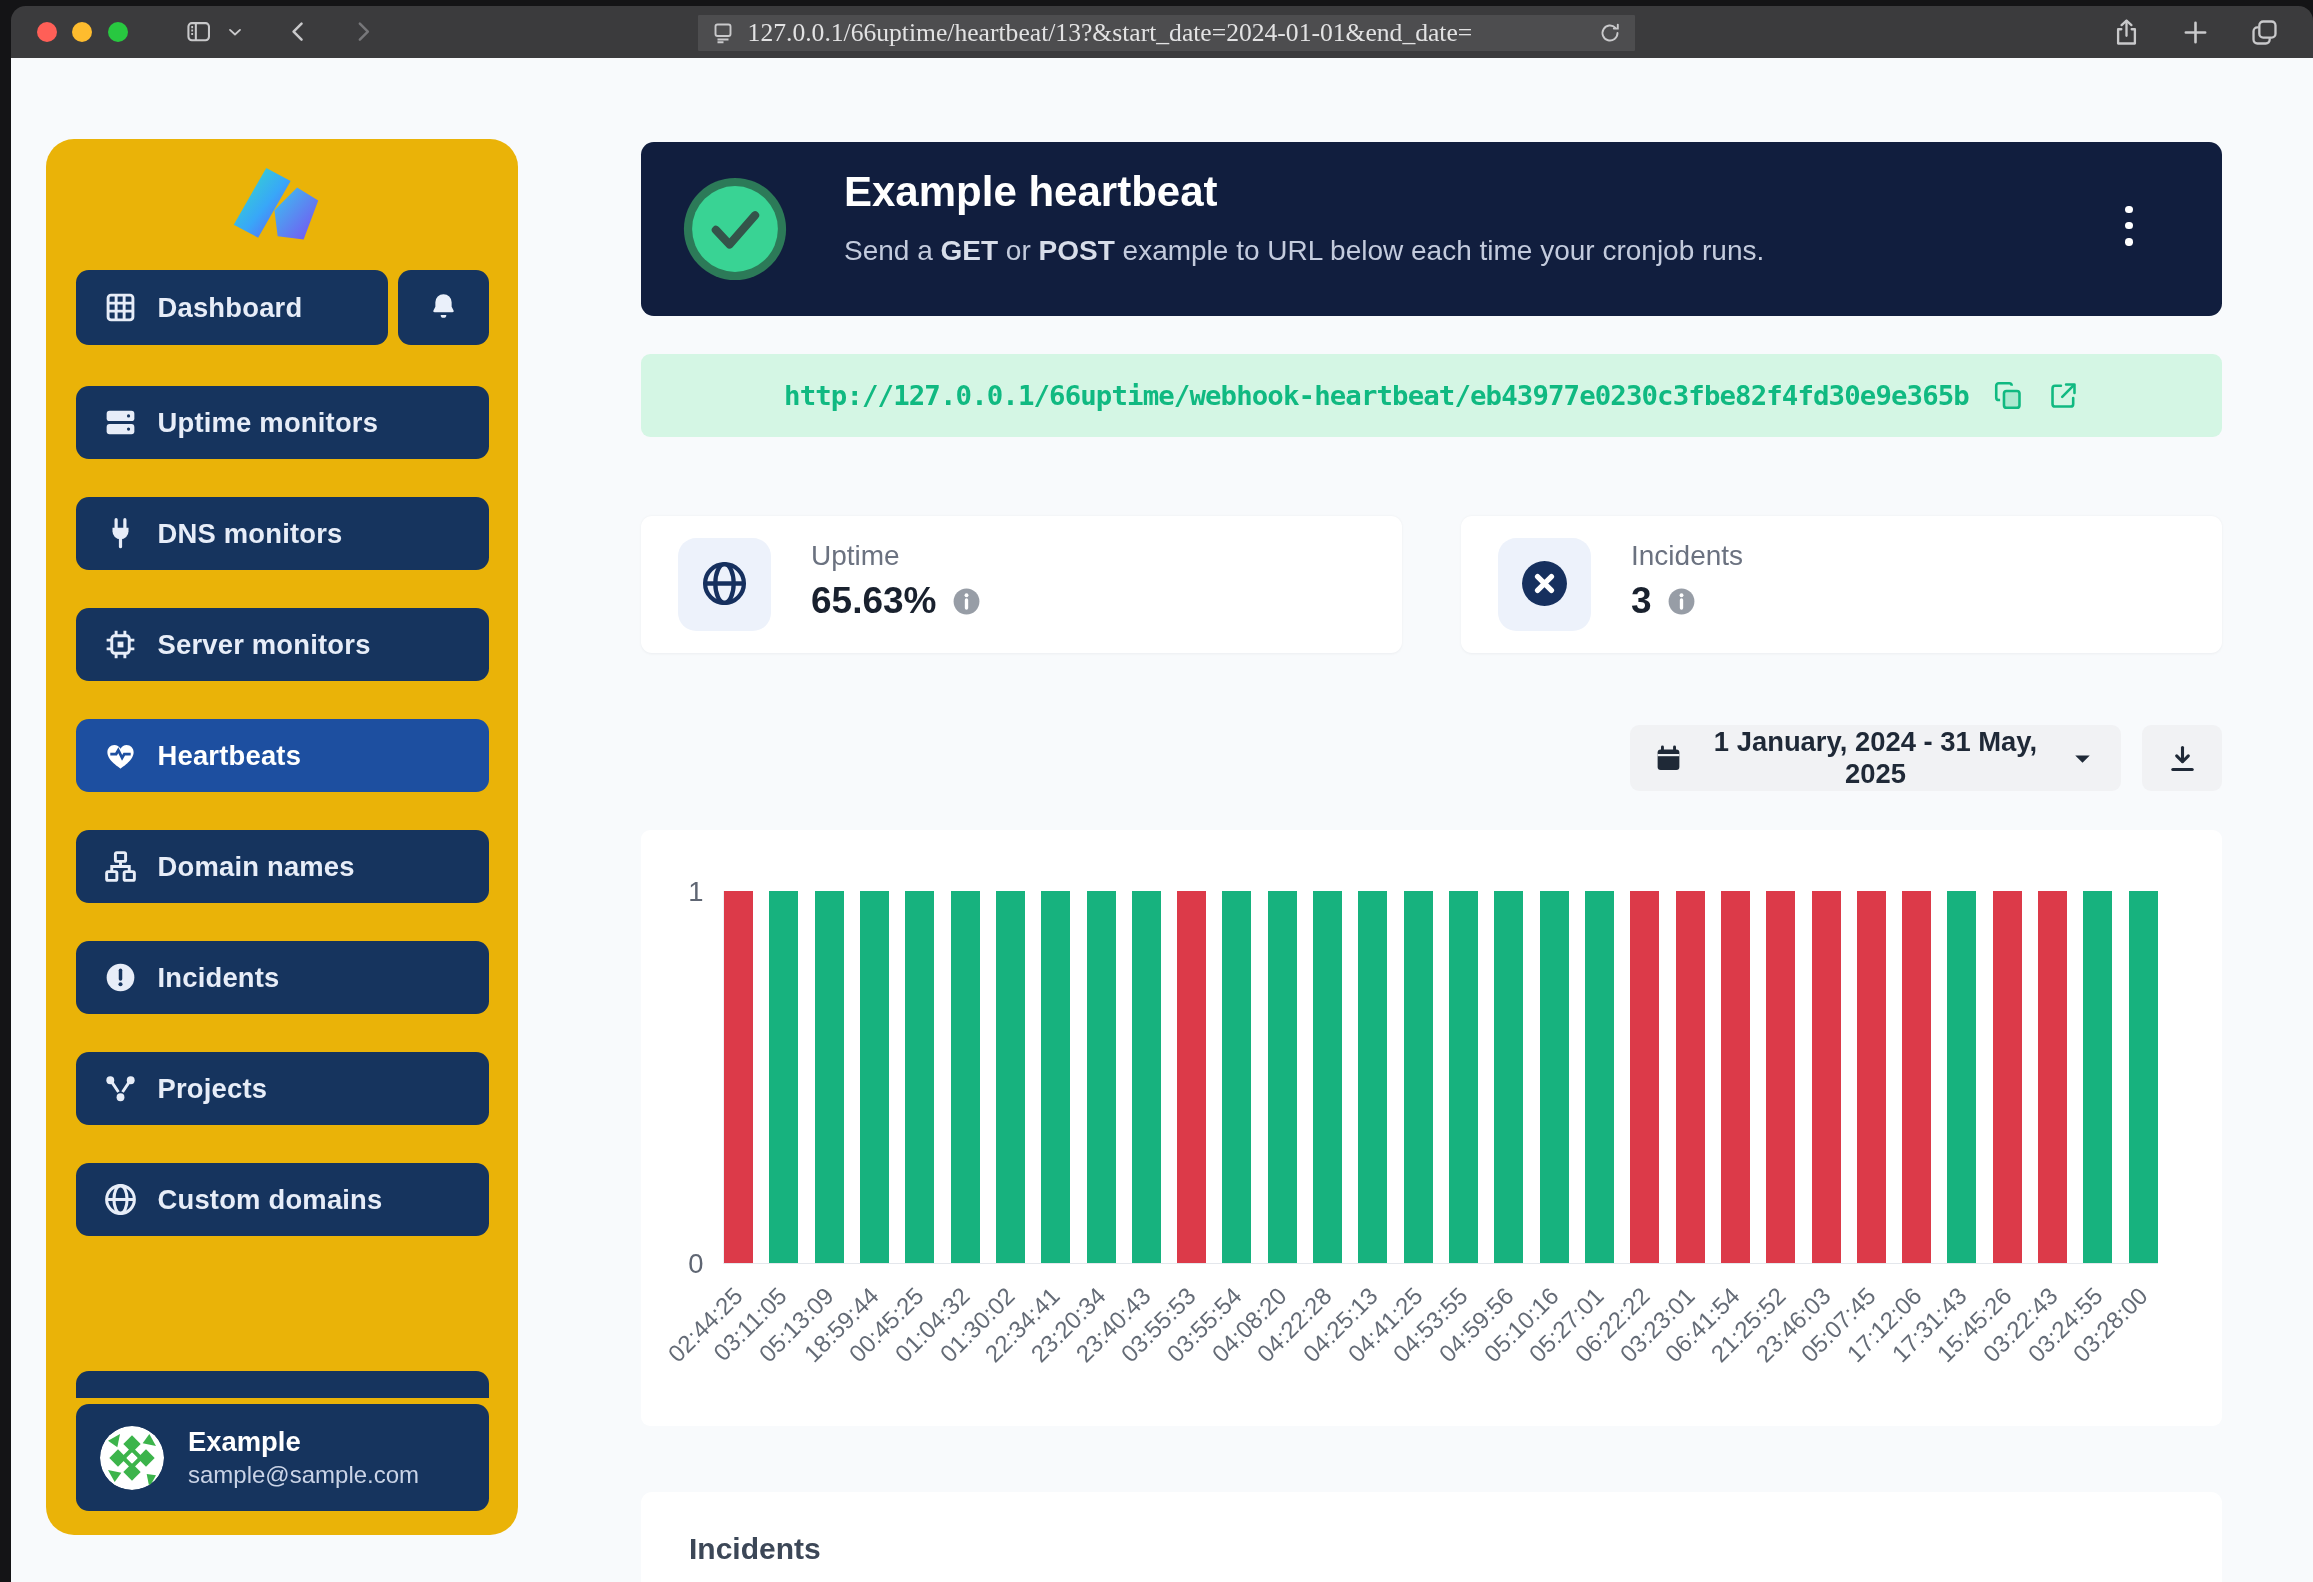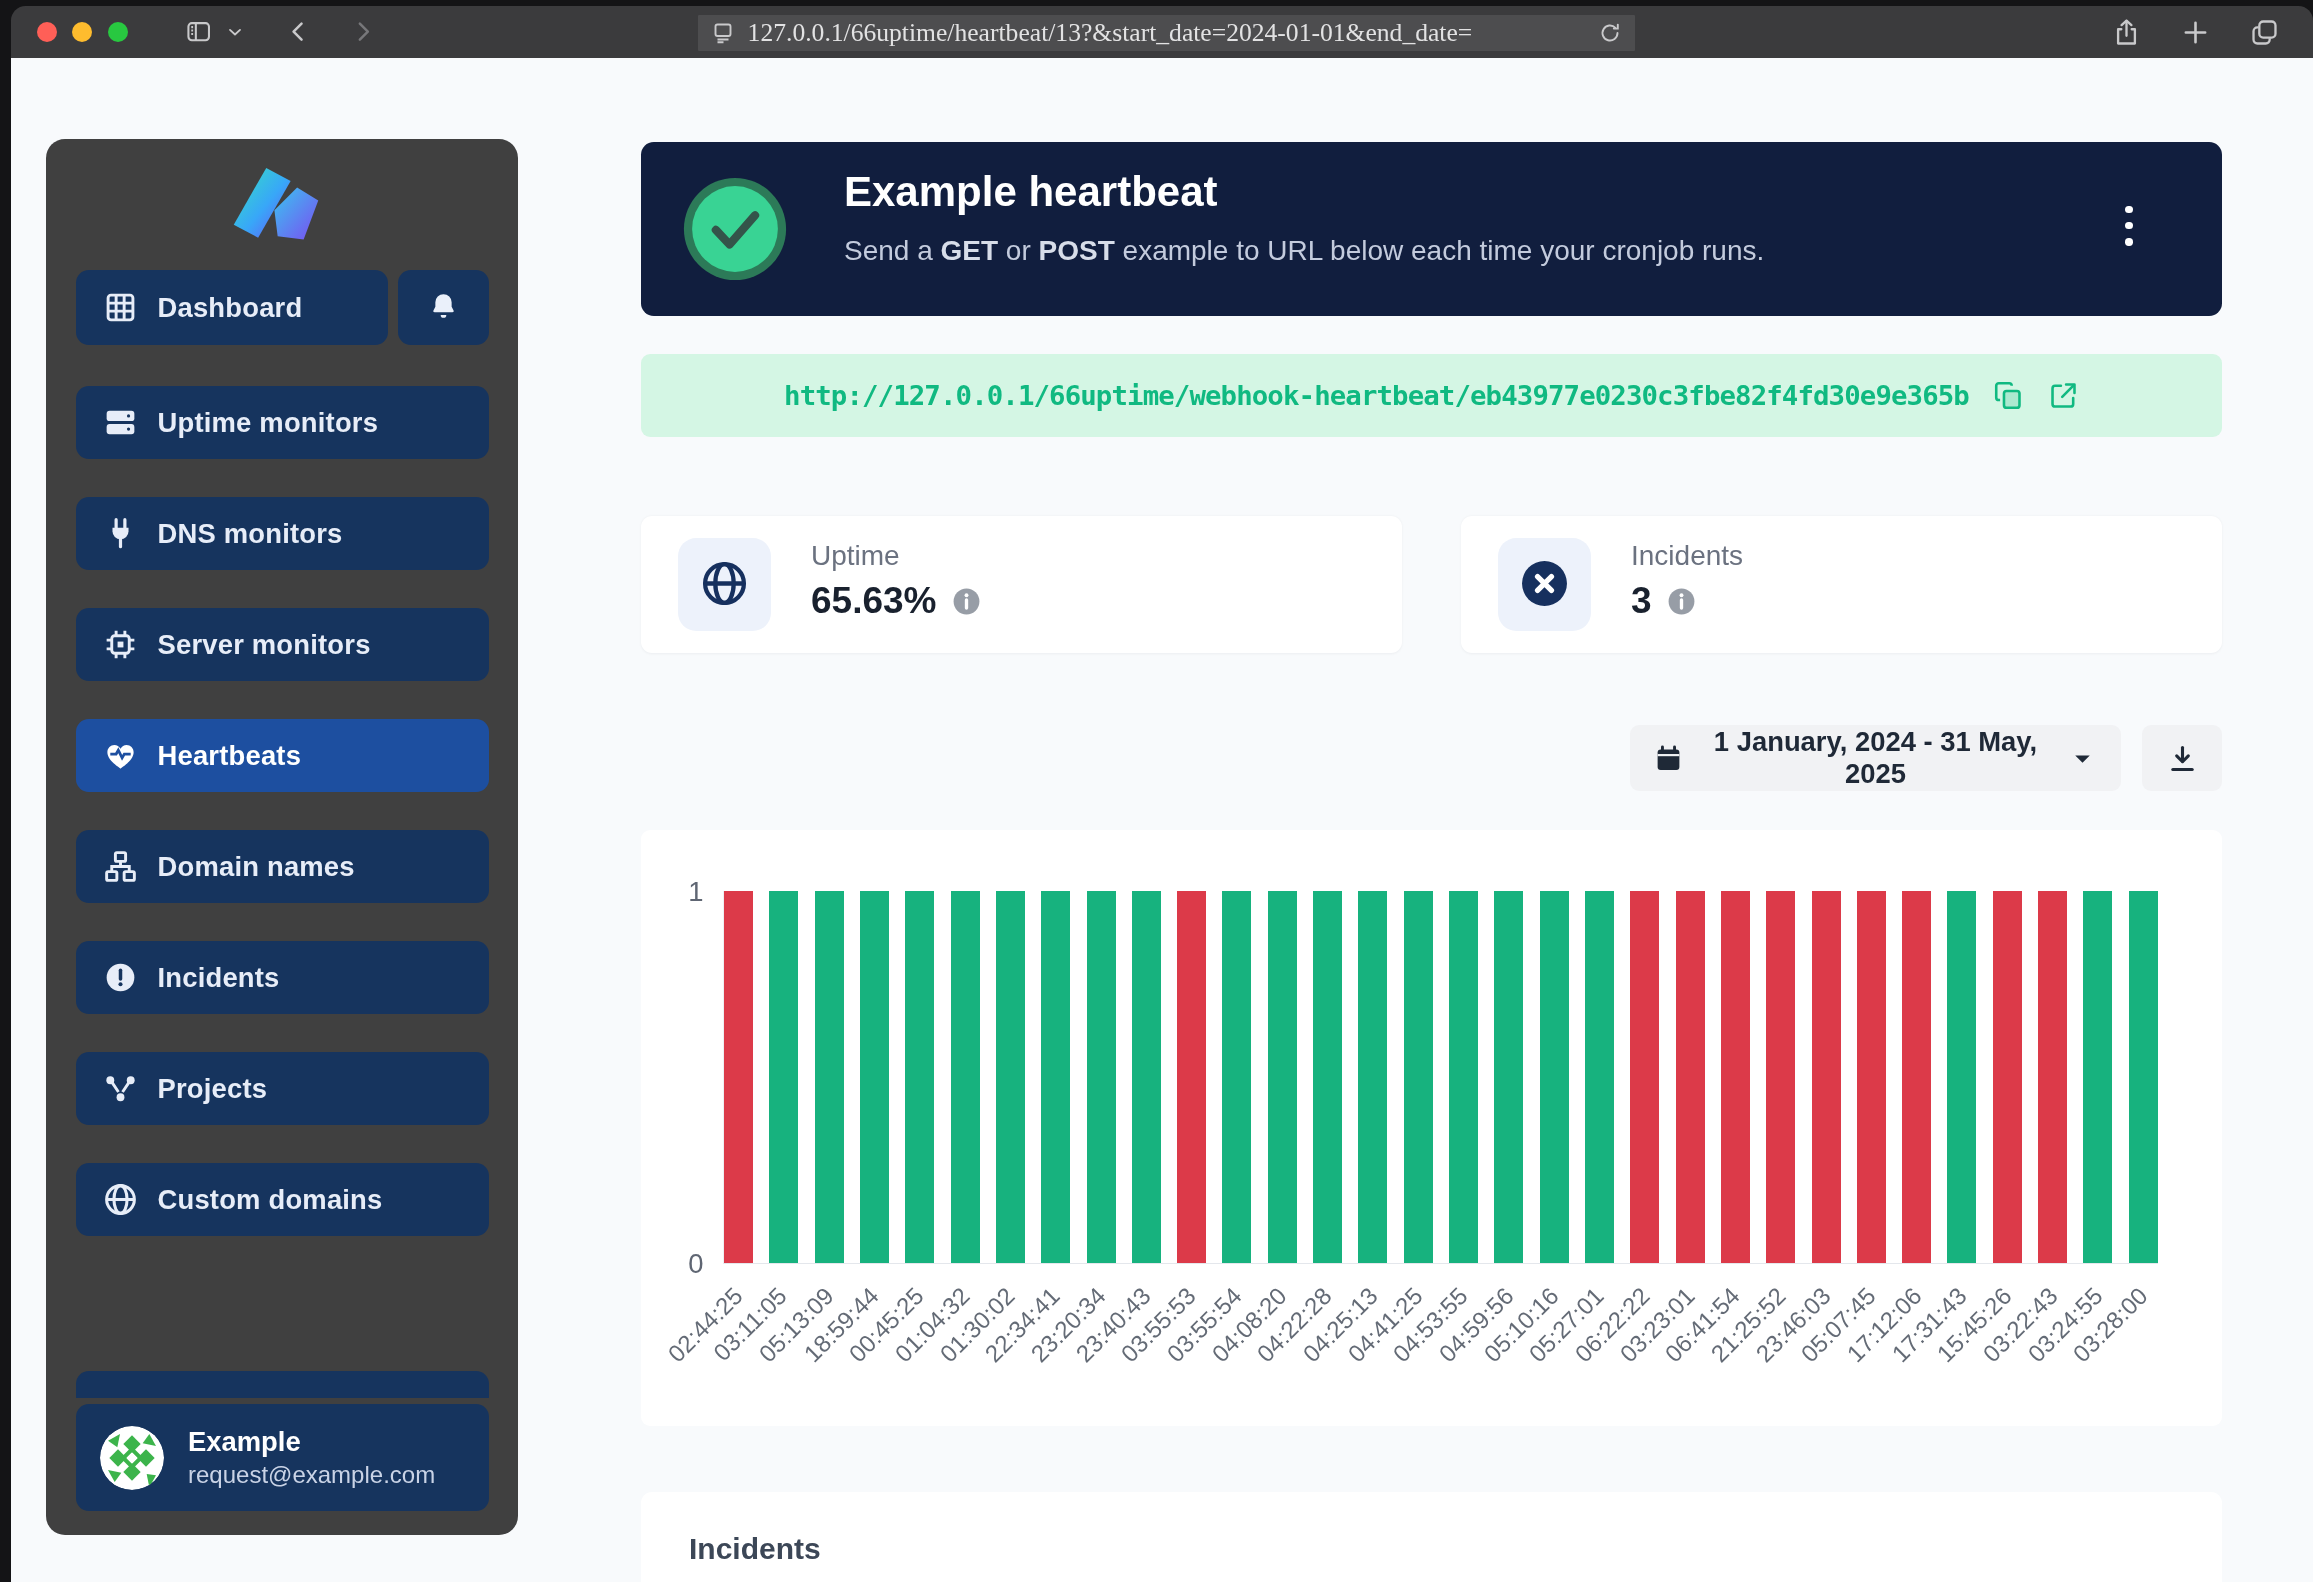--- a/index.html
+++ b/index.html
@@ -21,21 +21,21 @@
   .url-text { color:#e2e2e3; font-size:25.6px; white-space:nowrap; overflow:hidden;
     flex:1; -webkit-mask-image:linear-gradient(90deg,#000 88%,transparent 99%);
             mask-image:linear-gradient(90deg,#000 88%,transparent 99%); }
   .chrome-right { position:absolute; right:33px; top:0; height:53px; display:flex; gap:38px; align-items:center; }
   .chrome-right .tbicon svg { width:31px; height:31px; }
 
   .content-bg { position:absolute; left:11px; top:58px; right:0; bottom:0; background:#f8fafc; }
 
   
   .sidebar { position:absolute; left:46px; top:139px; width:472px; height:1396px;
-    background:#404040; border-radius:19px; overflow:hidden; }
+    background:#eab308; border-radius:28px; overflow:hidden; }
   .logo { position:absolute; left:179px; top:24px; width:115px; height:91px; }
   .logo svg { width:100%; height:100%; }
   .dash-btn { position:absolute; left:30px; top:131px; width:312px; height:75px; }
   .bell-btn { position:absolute; left:352px; top:131px; width:91px; height:75px;
     background:#16345e; border-radius:12.8px; display:flex; align-items:center; justify-content:center;
     color:#eaf0fa; cursor:pointer; }
   .bell-btn svg { width:31px; height:31px; }
   .nav-item { background:#16345e; border-radius:12.8px; height:73px; display:flex;
     align-items:center; padding-left:26.5px; gap:20px; color:#e7edf8; cursor:pointer; }
   .nav-item.active { background:#1d4fa0; color:#ffffff; }
@@ -324,21 +324,21 @@
           <path d="M28 24l6.5-6.5L41 24l-6.5 6.5z"></path>
           <path d="M6 11l9-5-2 10z"></path>
             <path d="M37 6l5 9-10-2z"></path>
           <path d="M42 37l-5 9-2-10 "></path>
             <path d="M11 42l-5-9 10 2z"></path>
         </g>
         <path d="M24 17.5l6.5 6.5-6.5 6.5-6.5-6.5z" fill="none" stroke="#3cb44b" stroke-width="3"></path>
       </svg>
       <div>
         <div class="profile-name">Example</div>
-        <div class="profile-email">request@example.com</div>
+        <div class="profile-email">sample@sample.com</div>
       </div>
     </div>
   </aside>
 
   <section class="head-card">
     <div class="check-wrap">
       <svg viewBox="0 0 114 114">
         <circle cx="57" cy="57" r="56" fill="#2c7a58"></circle>
         <circle cx="57" cy="57" r="47" fill="#39d394"></circle>
         <path d="M36 58 L51 74 L79 42" fill="none" stroke="#34544a" stroke-width="9" stroke-linecap="round" stroke-linejoin="round"></path>

